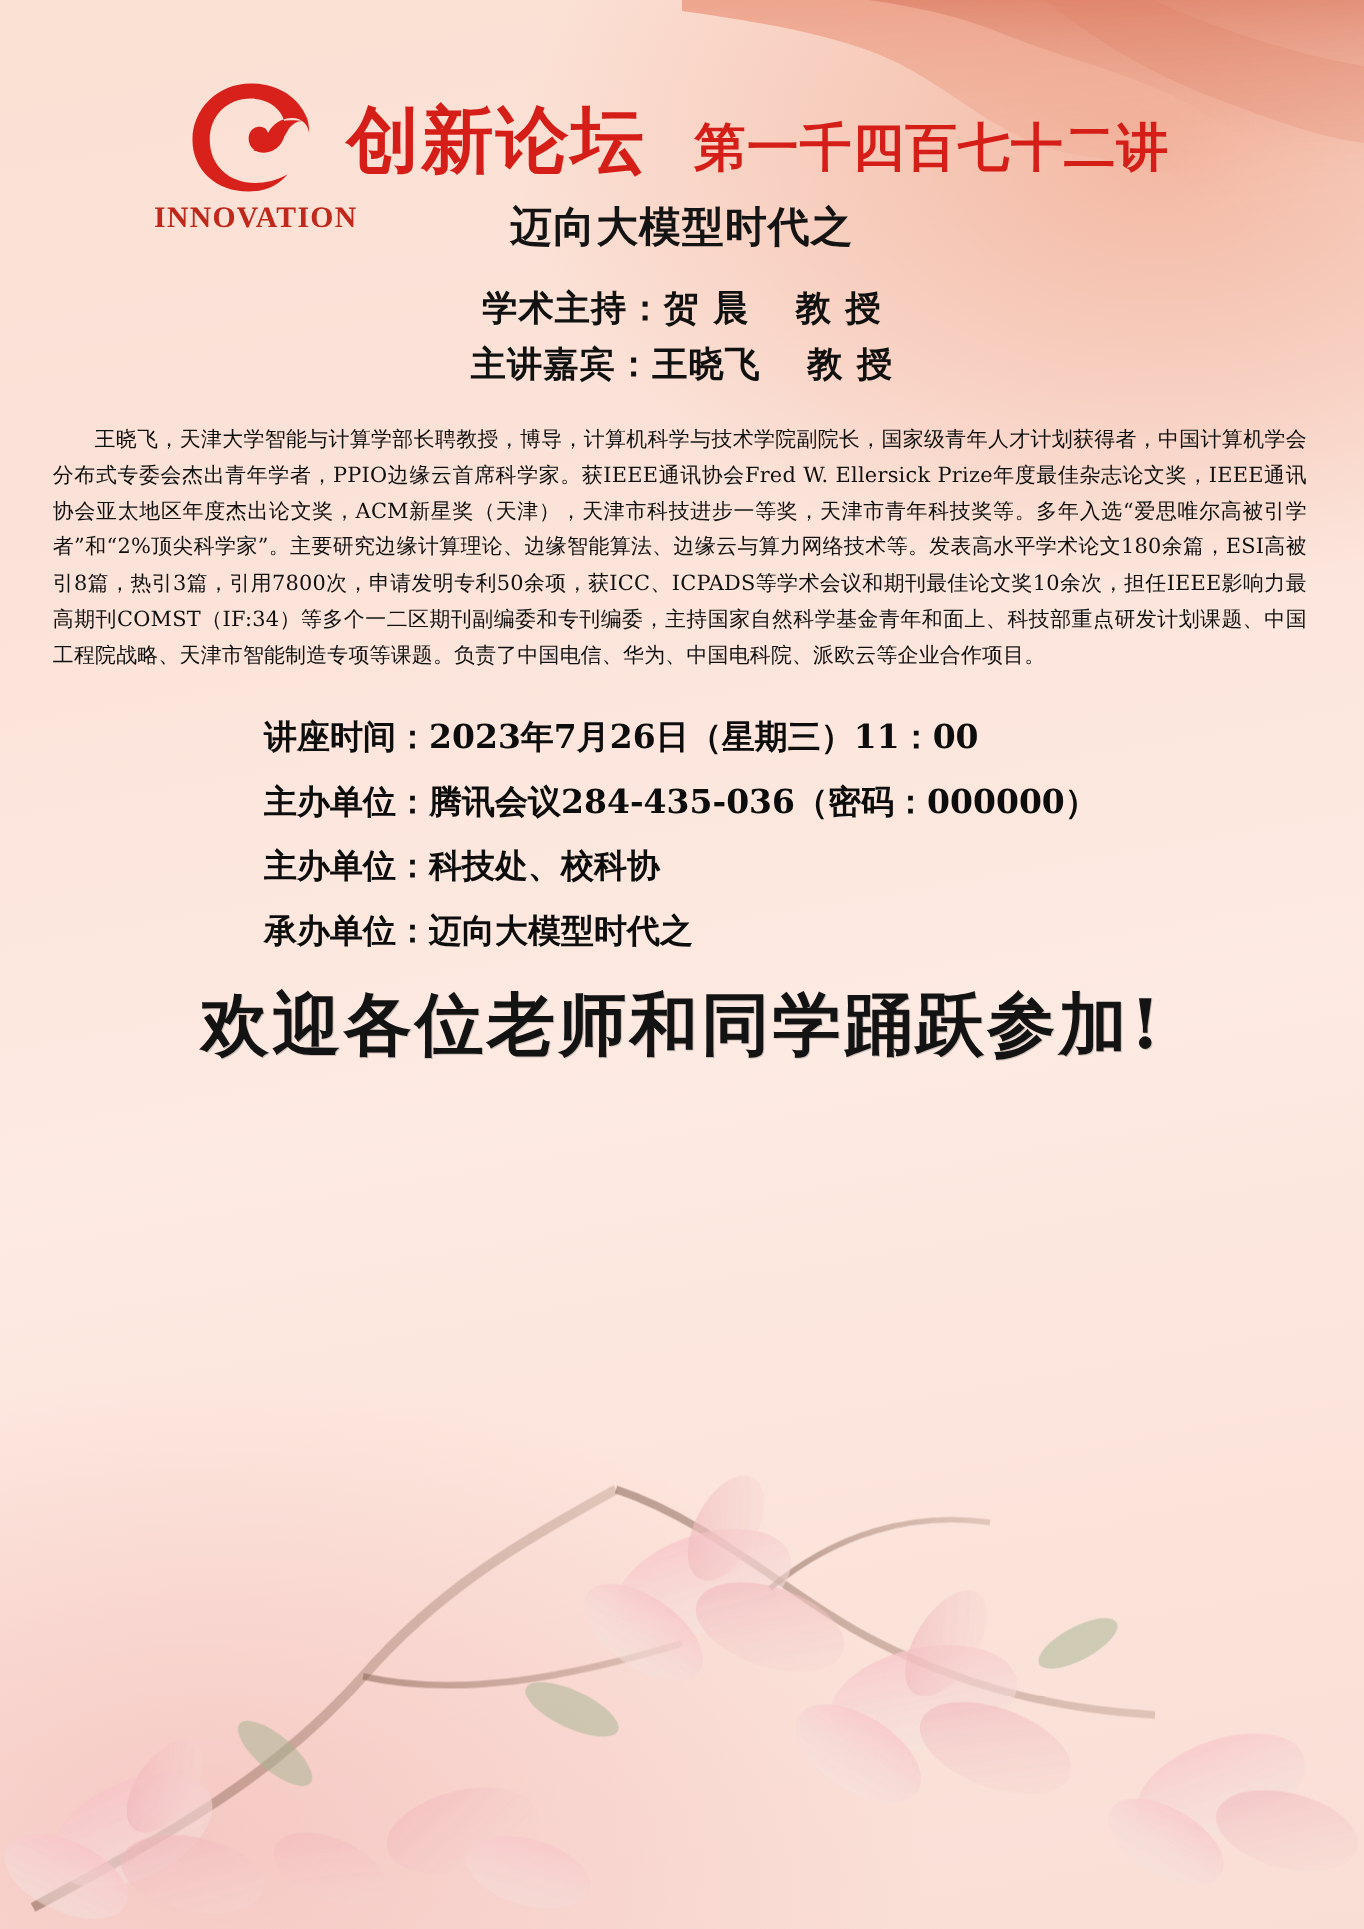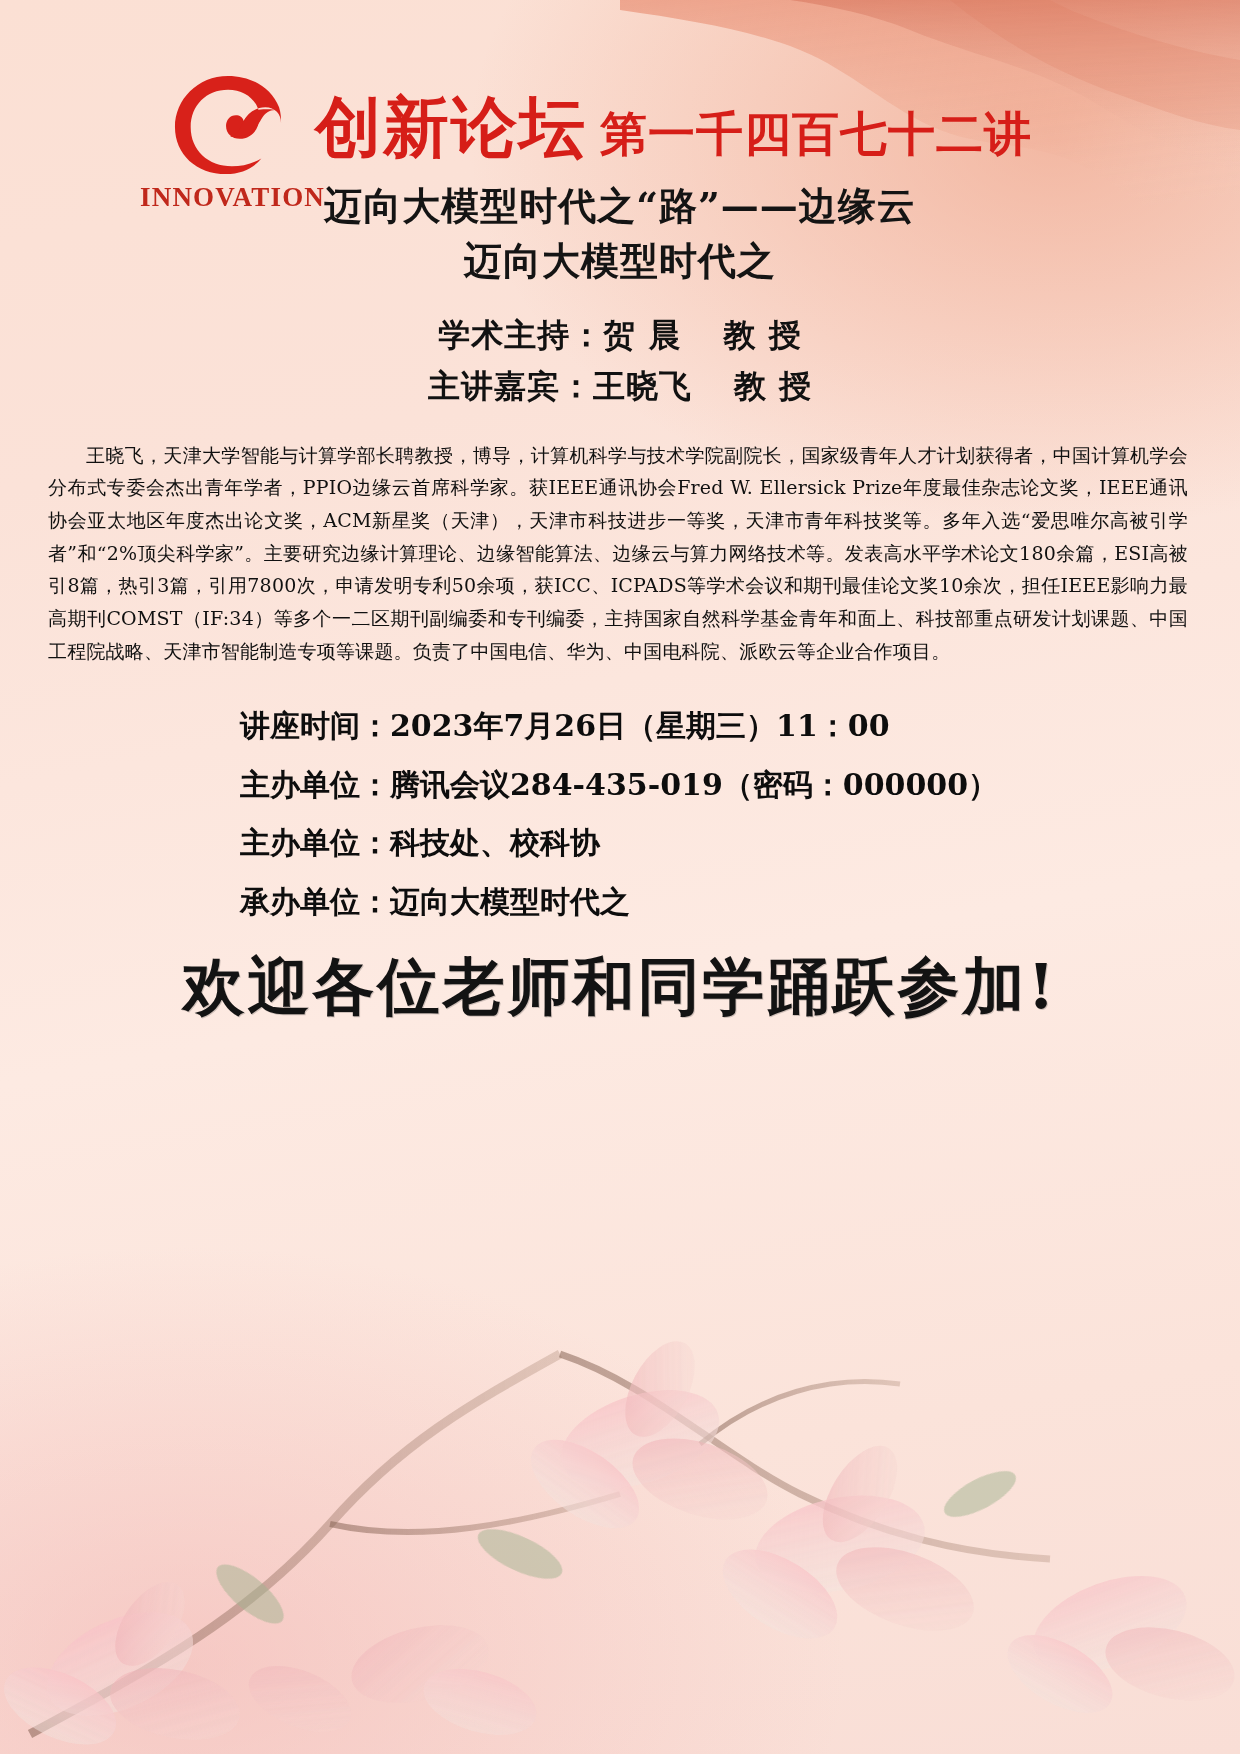--- a/index.html
+++ b/index.html
@@ -67,21 +67,21 @@
     font-family: Liberation Serif, serif;
     color: #c0281b;
     font-size: 27px;
     letter-spacing: 1.2px;
     font-weight: 700;
     margin-top: 2px;
   }
   .header-titles {
     display: flex;
     align-items: baseline;
-    gap: 13px;
+    gap: 44px;
     padding-bottom: 26px;
     text-align: right;
   }
   .forum-name {
     font-family: "DejaVu Sans", sans-serif;
     font-weight: 700;
     font-size: 66px;
     color: #d61e18;
     letter-spacing: 2px;
     line-height: 1;
@@ -243,41 +243,40 @@
       </svg>
       <div class="logo-text">INNOVATION</div>
     </div>
     <div class="header-titles">
       <div class="forum-name">创新论坛</div>
       <div class="forum-session">第一千四百七十二讲</div>
     </div>
   </div>
 
   <div class="lecture-title">
-    <div>迈向大模型时代之“路”——边缘云</div>
     <div>迈向大模型时代之</div>
   </div>
 
   <div class="people">
     <div class="row">
       <span>学术主持：</span><span>贺 晨</span><span class="gap"></span><span>教 授</span>
     </div>
     <div class="row">
       <span>主讲嘉宾：</span><span>王晓飞</span><span class="gap"></span><span>教 授</span>
     </div>
   </div>
 
   <div class="bio">王晓飞，天津大学智能与计算学部长聘教授，博导，计算机科学与技术学院副院长，国家级青年人才计划获得者，中国计算机学会分布式专委会杰出青年学者，PPIO边缘云首席科学家。获IEEE通讯协会Fred W. Ellersick Prize年度最佳杂志论文奖，IEEE通讯协会亚太地区年度杰出论文奖，ACM新星奖（天津），天津市科技进步一等奖，天津市青年科技奖等。多年入选“爱思唯尔高被引学者”和“2%顶尖科学家”。主要研究边缘计算理论、边缘智能算法、边缘云与算力网络技术等。发表高水平学术论文180余篇，ESI高被引8篇，热引3篇，引用7800次，申请发明专利50余项，获ICC、ICPADS等学术会议和期刊最佳论文奖10余次，担任IEEE影响力最高期刊COMST（IF:34）等多个一二区期刊副编委和专刊编委，主持国家自然科学基金青年和面上、科技部重点研发计划课题、中国工程院战略、天津市智能制造专项等课题。负责了中国电信、华为、中国电科院、派欧云等企业合作项目。</div>
 
   <div class="details">
     <div>
       <span class="label">讲座时间：</span><span>2023年7月26日（星期三）11：00</span>
     </div>
     <div>
-      <span class="label">主办单位：</span><span>腾讯会议284-435-019（密码：000000）</span>
+      <span class="label">主办单位：</span><span>腾讯会议284-435-036（密码：000000）</span>
     </div>
     <div>
       <span class="label">主办单位：</span><span>科技处、校科协</span>
     </div>
     <div>
       <span class="label">承办单位：</span><span>迈向大模型时代之</span>
     </div>
   </div>
 
   <div class="welcome">欢迎各位老师和同学踊跃参加!</div>

